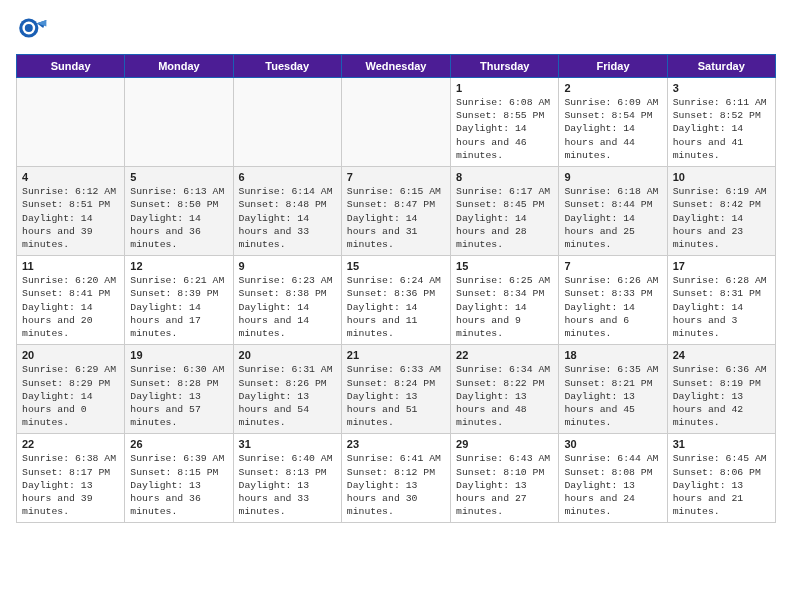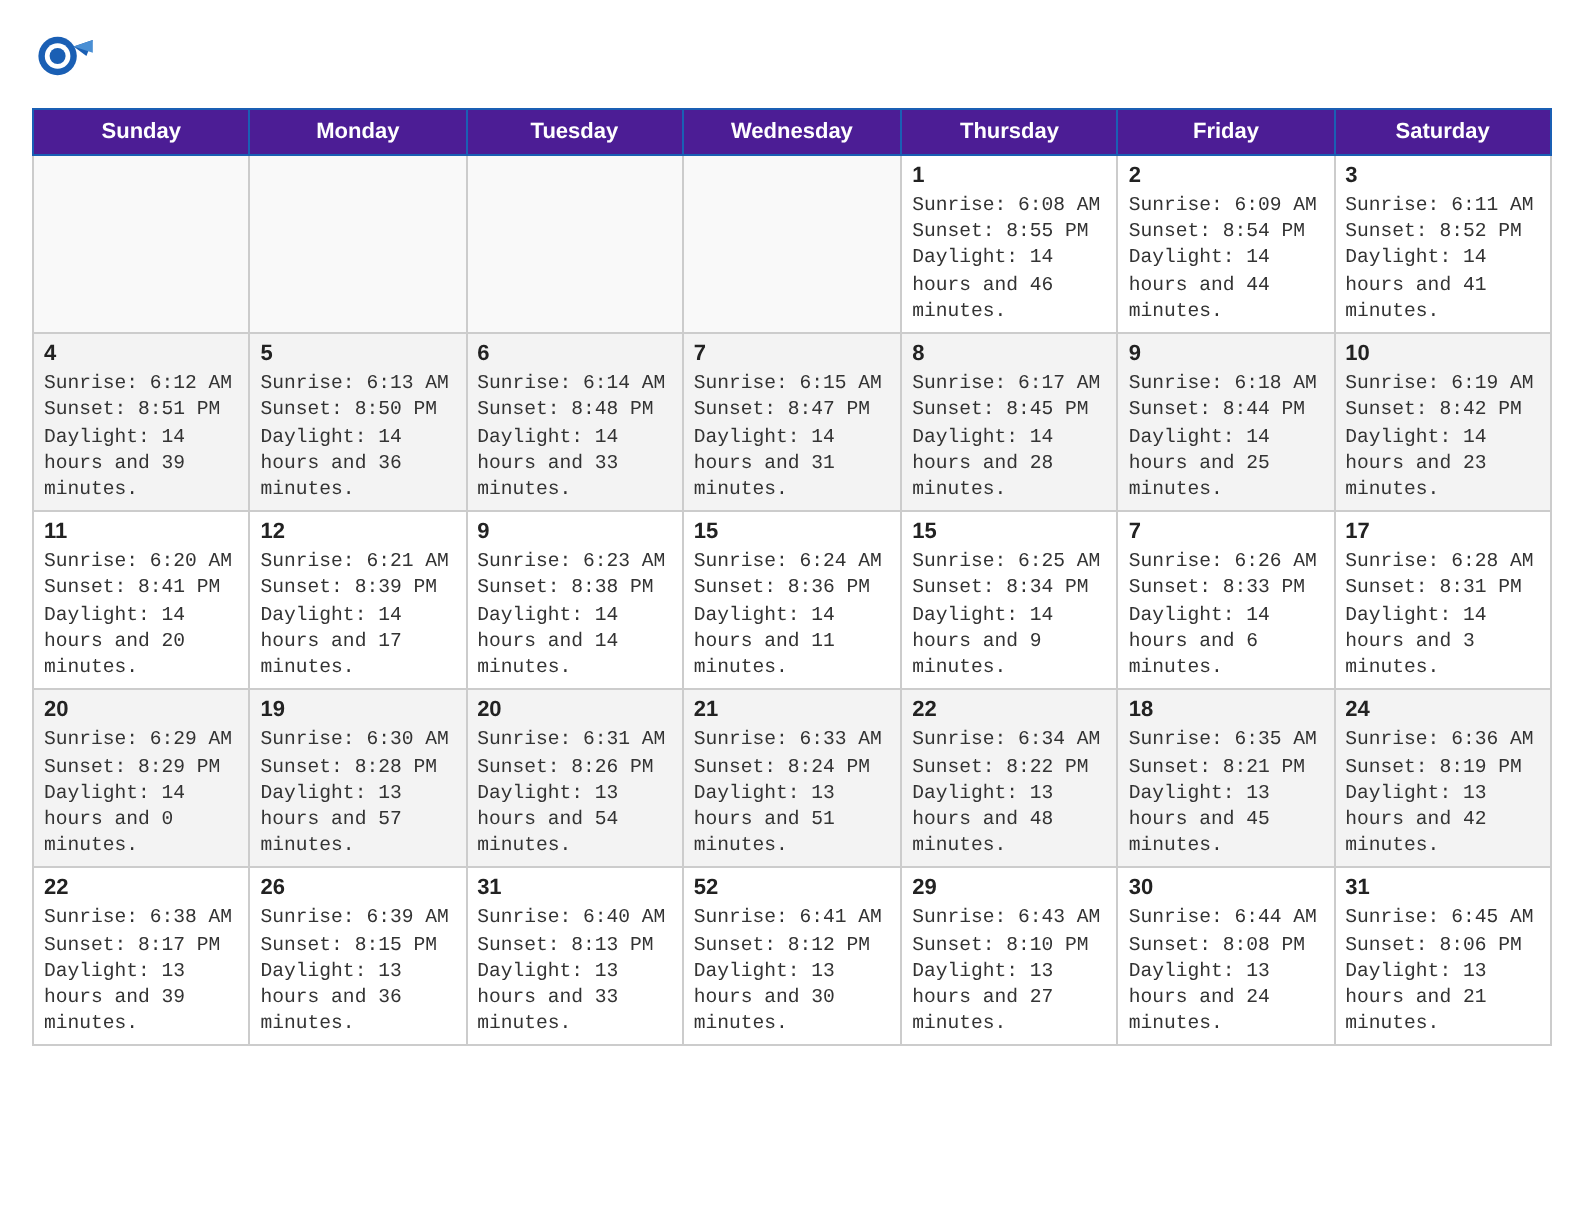--- a/index.html
+++ b/index.html
@@ -259,21 +259,21 @@
           </td>
           <td>
             <div class="day-number">26</div>
             <div class="day-info">Sunrise: 6:39 AM<br>Sunset: 8:15 PM<br>Daylight: 13 hours and 36 minutes.</div>
           </td>
           <td>
             <div class="day-number">31</div>
             <div class="day-info">Sunrise: 6:40 AM<br>Sunset: 8:13 PM<br>Daylight: 13 hours and 33 minutes.</div>
           </td>
           <td>
-            <div class="day-number">52</div>
+            <div class="day-number">23</div>
             <div class="day-info">Sunrise: 6:41 AM<br>Sunset: 8:12 PM<br>Daylight: 13 hours and 30 minutes.</div>
           </td>
           <td>
             <div class="day-number">29</div>
             <div class="day-info">Sunrise: 6:43 AM<br>Sunset: 8:10 PM<br>Daylight: 13 hours and 27 minutes.</div>
           </td>
           <td>
             <div class="day-number">30</div>
             <div class="day-info">Sunrise: 6:44 AM<br>Sunset: 8:08 PM<br>Daylight: 13 hours and 24 minutes.</div>
           </td>

